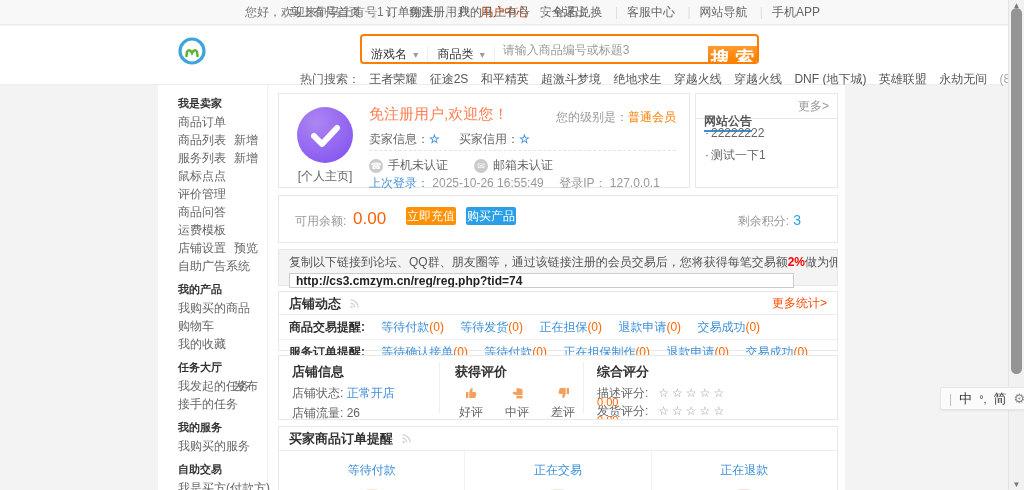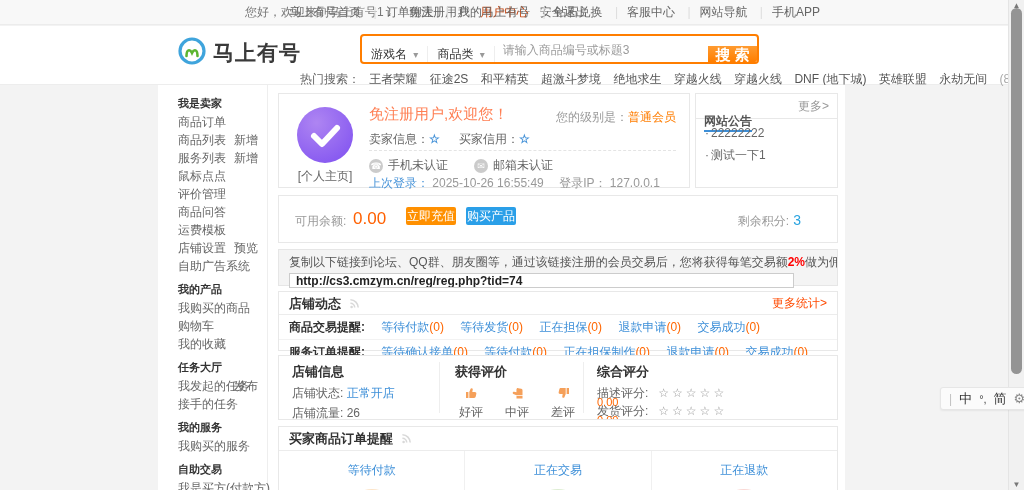--- a/index.html
+++ b/index.html
@@ -19,21 +19,21 @@
 
   
   .header { position:absolute; top:26px; left:0; width:1024px; height:59px; background:#fff; border-bottom:1px solid #ededed; }
   .logo { position:absolute; left:178px; top:11px; display:flex; align-items:center; cursor:pointer; }
   .logo-text { font-size:21px; font-weight:bold; color:#3a3a3a; margin-left:7px; letter-spacing:1px; }
   .searchbox { position:absolute; left:360px; top:8px; width:399px; height:30px; border:2px solid #ff7e00; border-radius:4px; background:#fff; display:flex; align-items:flex-end; overflow:hidden; }
   .sel { font-size:12px; color:#333; padding:0 9px; height:16px; line-height:16px; border-right:1px solid #eee; cursor:pointer; white-space:nowrap; }
   .sel .caret { color:#999; font-size:10px; margin-left:3px; }
   .search-input { flex:1; min-width:0; border:none; outline:none; font-size:12px; color:#333; padding:0 8px; height:24px; }
   .search-input::placeholder { color:#9a9a9a; }
-  .search-btn { width:49px; height:16px; background:linear-gradient(#ff9b30,#ff7e00); color:#fff; font-size:15px; font-weight:bold; border:none; cursor:pointer; font-family:inherit; }
+  .search-btn { width:49px; height:16px; background:linear-gradient(#ff9b30,#ff7e00); color:#fff; font-size:19px; font-weight:bold; border:none; cursor:pointer; font-family:inherit; }
   .hotrow { position:absolute; left:300px; top:45px; font-size:12px; color:#666; white-space:nowrap; }
   .hotrow .hlabel { color:#666; margin-right:6px; }
   .hot { color:#555; margin-right:9px; cursor:pointer; }
   .hcount { color:#aaa; }
 
   
   .container { position:absolute; left:158px; top:85px; width:687px; height:405px; background:#fff; }
 
   
   .sidebar { position:absolute; left:0; top:0; width:110px; height:405px; border-right:1px solid #eee; padding-top:8px; }
@@ -161,21 +161,20 @@
 </div>
 
 <div class="header">
   <div class="logo">
     <span>
       <svg width="28" height="28" viewBox="0 0 28 28">
         <circle cx="14" cy="14" r="12" fill="#fff" stroke="#3fa4dc" stroke-width="3.2"></circle>
         <path d="M8.5 19 C8.5 12 12 12 14 16 C16 12 19.5 12 19.5 19" stroke="#5cb531" stroke-width="2.6" fill="none" stroke-linecap="round"></path>
       </svg>
     </span>
-    <span class="logo-text">马上有号</span>
   </div>
 
   <div class="searchbox">
     <span class="sel">
       <span>游戏名</span>
       <span class="caret">▾</span>
     </span>
     <span class="sel">
       <span>商品类</span>
       <span class="caret">▾</span>

